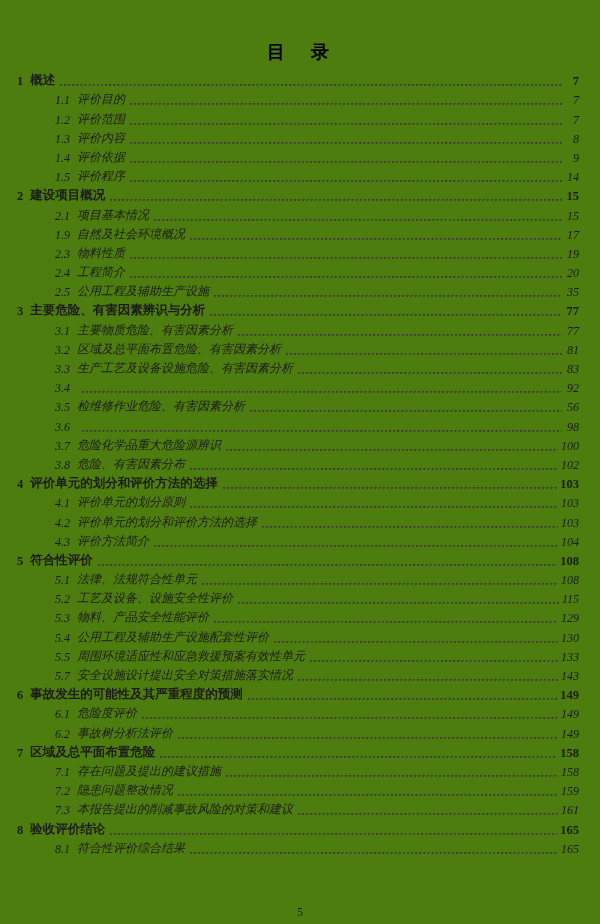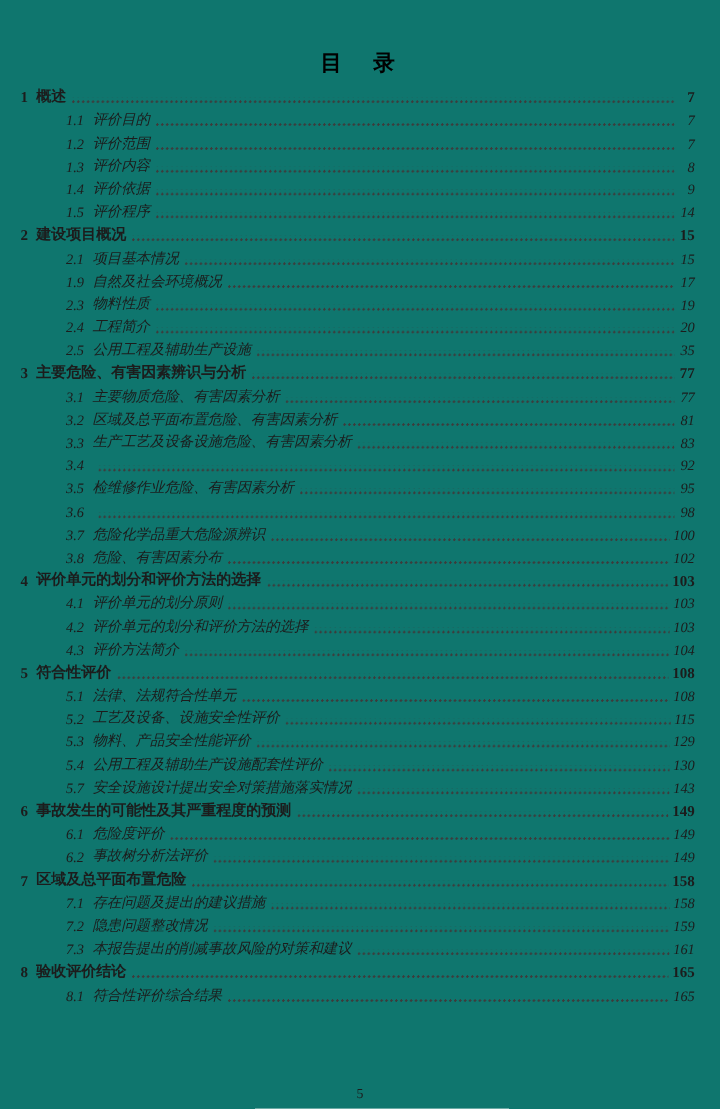--- a/index.html
+++ b/index.html
@@ -4,21 +4,21 @@
 <style>
   html, body {
     margin: 0;
     padding: 0;
     background: #ffffff;
   }
   .page {
     position: relative;
     width: 600px;
     height: 924px;
-    background: #0f766e;
+    background: #4d7c0f;
     color: #1c1c1c;
     font-family: "Liberation Serif", "DejaVu Serif", serif;
     overflow: hidden;
     box-sizing: border-box;
   }
   .doc-title {
     padding-top: 41px;
     text-align: center;
     font-size: 18px;
     font-weight: bold;
@@ -186,21 +186,21 @@
     </div>
       <div class="toc-row level2">
       <span class="toc-num">3.4</span>
       <span class="toc-leader"></span>
       <span class="toc-page">92</span>
     </div>
       <div class="toc-row level2">
       <span class="toc-num">3.5</span>
       <span class="toc-label">检维修作业危险、有害因素分析</span>
       <span class="toc-leader"></span>
-      <span class="toc-page">95</span>
+      <span class="toc-page">56</span>
     </div>
       <div class="toc-row level2">
       <span class="toc-num">3.6</span>
       <span class="toc-leader"></span>
       <span class="toc-page">98</span>
     </div>
       <div class="toc-row level2">
       <span class="toc-num">3.7</span>
       <span class="toc-label">危险化学品重大危险源辨识</span>
       <span class="toc-leader"></span>
@@ -258,20 +258,26 @@
       <span class="toc-num">5.3</span>
       <span class="toc-label">物料、产品安全性能评价</span>
       <span class="toc-leader"></span>
       <span class="toc-page">129</span>
     </div>
       <div class="toc-row level2">
       <span class="toc-num">5.4</span>
       <span class="toc-label">公用工程及辅助生产设施配套性评价</span>
       <span class="toc-leader"></span>
       <span class="toc-page">130</span>
+    </div>
+      <div class="toc-row level2">
+      <span class="toc-num">5.5</span>
+      <span class="toc-label">周围环境适应性和应急救援预案有效性单元</span>
+      <span class="toc-leader"></span>
+      <span class="toc-page">133</span>
     </div>
       <div class="toc-row level2">
       <span class="toc-num">5.7</span>
       <span class="toc-label">安全设施设计提出安全对策措施落实情况</span>
       <span class="toc-leader"></span>
       <span class="toc-page">143</span>
     </div>
       <div class="toc-row level1">
       <span class="toc-num">6</span>
       <span class="toc-label">事故发生的可能性及其严重程度的预测</span>

